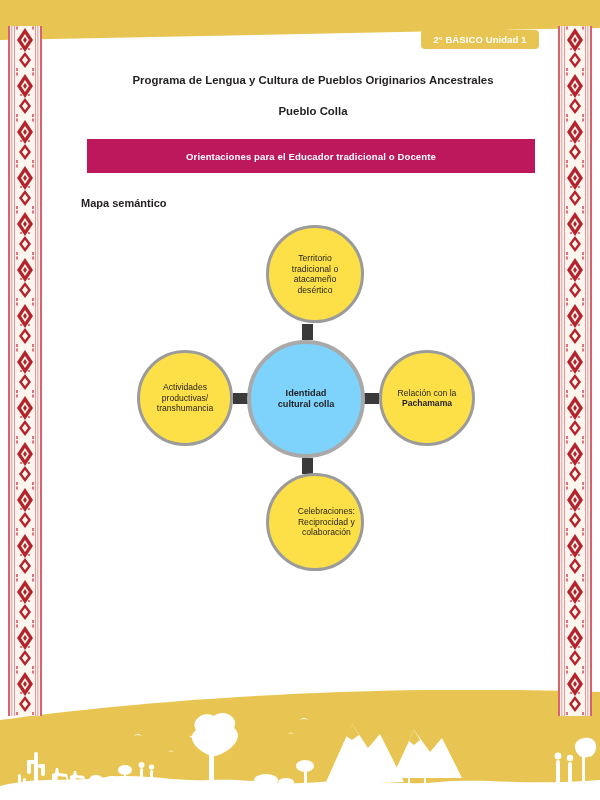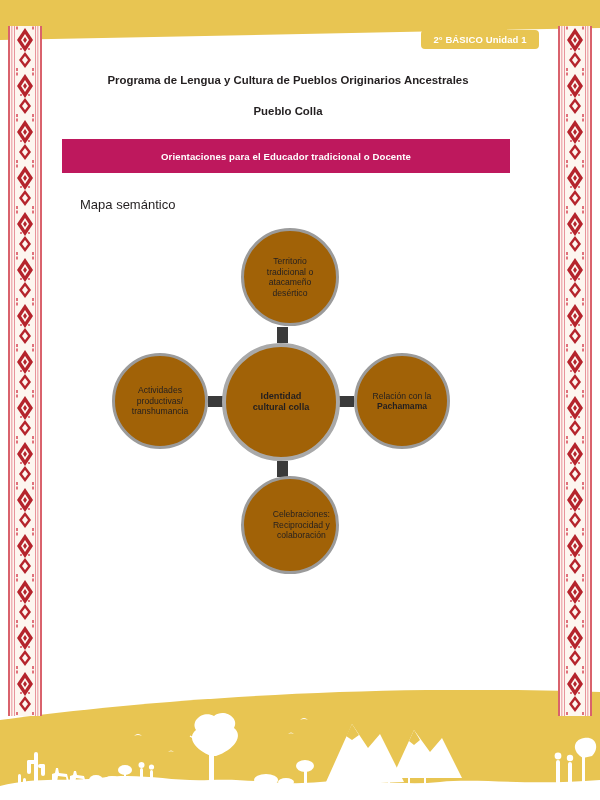--- a/index.html
+++ b/index.html
@@ -46,21 +46,21 @@
   .side-border.right{left:558px;}
   .side-border svg{display:block;}
 
   
   .bottom-band{
     position:absolute;left:0;bottom:0;width:600px;height:110px;z-index:3;
   }
   .bottom-band svg{display:block;}
 
   
-  .content{position:absolute;left:36px;top:60px;width:504px;z-index:7;}
+  .content{position:absolute;left:61px;top:60px;width:504px;z-index:7;}
 
   .doc-title{
     text-align:center;
     font-size:11.4px;
     font-weight:bold;
     color:#231f20;
     line-height:1.15;
     margin:0;
     padding-top:14px;
   }
@@ -77,47 +77,47 @@
     margin:22px 0 0 26px;
     width:448px;height:34px;
     background:#be185d;
     display:flex;align-items:center;justify-content:center;
   }
   .red-banner span{
     color:#ffffff;font-size:9.6px;font-weight:bold;letter-spacing:.1px;
   }
 
   .section-title{
-    margin:24px 0 0 44px;
-    font-size:13px;font-weight:normal;color:#231f20;
+    margin:24px 0 0 20px;
+    font-size:11px;font-weight:bold;color:#231f20;
   }
 
   
   .map-wrap{
     position:relative;
     width:504px;height:400px;
     margin-top:14px;
   }
   .node{
     position:absolute;
     border-radius:50%;
     display:flex;align-items:center;justify-content:center;
     text-align:center;
     box-sizing:border-box;
     color:#231f20;
   }
   .node .lbl{padding:0 6px;line-height:1.22;}
 
   .node.outer{
-    background:#a16207;
+    background:#fde047;
     border:3px solid #9b9b9b;
     font-size:8.6px;
   }
   .node.center{
-    background:#a16207;
+    background:#7dd3fc;
     border:4px solid #a9a9a9;
     font-size:9.2px;
     font-weight:bold;
   }
   .b{font-weight:bold;}
 
   #node-top{left:205px;top:2px;width:98px;height:98px;}
   #node-left{left:76px;top:127px;width:96px;height:96px;}
   #node-center{left:186px;top:117px;width:118px;height:118px;}
   #node-right{left:318px;top:127px;width:96px;height:96px;align-items:center;}

